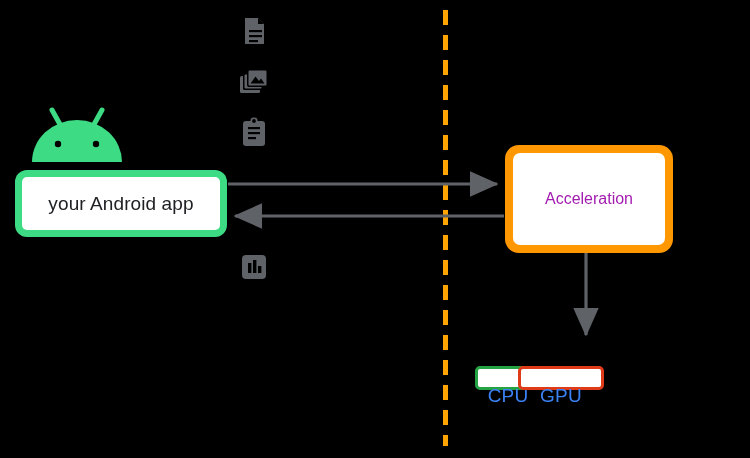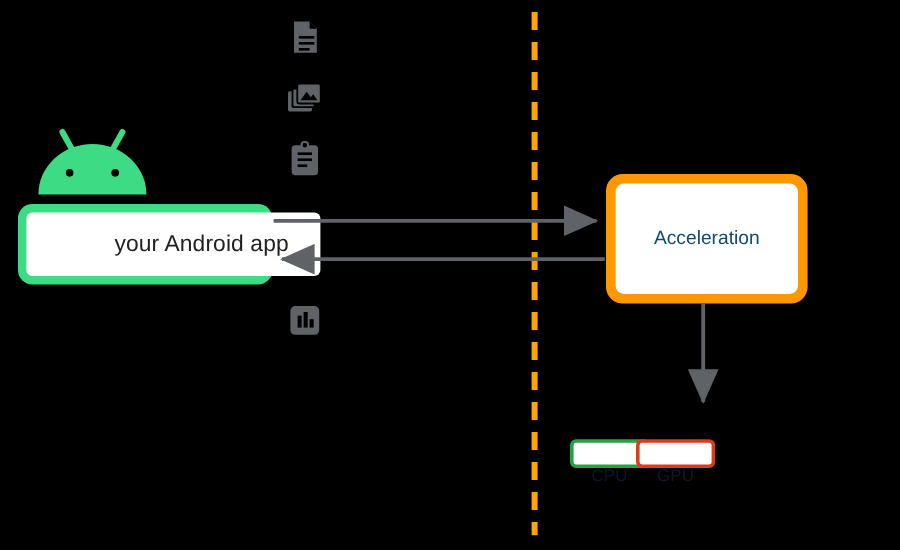--- a/index.html
+++ b/index.html
@@ -38,21 +38,20 @@
     padding: 7px;
   }
   #app-box-inner {
     width: 100%;
     height: 100%;
     background: #ffffff;
     border-radius: 5px;
     display: flex;
     align-items: center;
     justify-content: center;
-    padding-left: 47px;
   }
   #app-box-label {
     color: #202124;
     font-size: 19px;
     letter-spacing: 0.1px;
     white-space: nowrap;
   }
 
   
   .data-icon {
@@ -95,21 +94,21 @@
     width: 100%;
     height: 100%;
     background: #ffffff;
     border-radius: 7px;
     display: flex;
     flex-direction: column;
     align-items: center;
     justify-content: center;
   }
   .service-line {
-    color: #0c4a6e;
+    color: #a21caf;
     font-size: 16px;
     line-height: 22px;
     white-space: nowrap;
   }
 
   
   .arrow-layer {
     position: absolute;
     left: 0; top: 0;
     width: 750px; height: 458px;
@@ -127,28 +126,28 @@
     justify-content: center;
     height: 24px;
   }
   #chip-cpu {
     left: 475px;
     top: 366px;
     width: 66px;
     border: 3px solid #25a244;
   }
   #chip-gpu {
-    left: 530px;
+    left: 518px;
     top: 366px;
-    width: 66px;
+    width: 86px;
     border: 3px solid #e03b18;
   }
   .chip-label {
-    color: #0f172a;
-    font-size: 14px;
+    color: #3b82f6;
+    font-size: 19px;
     letter-spacing: 0.2px;
     margin-top: 36px;
   }
 </style>
 </head>
 <body>
 
 <div id="canvas">
 
   <div id="android-logo">

